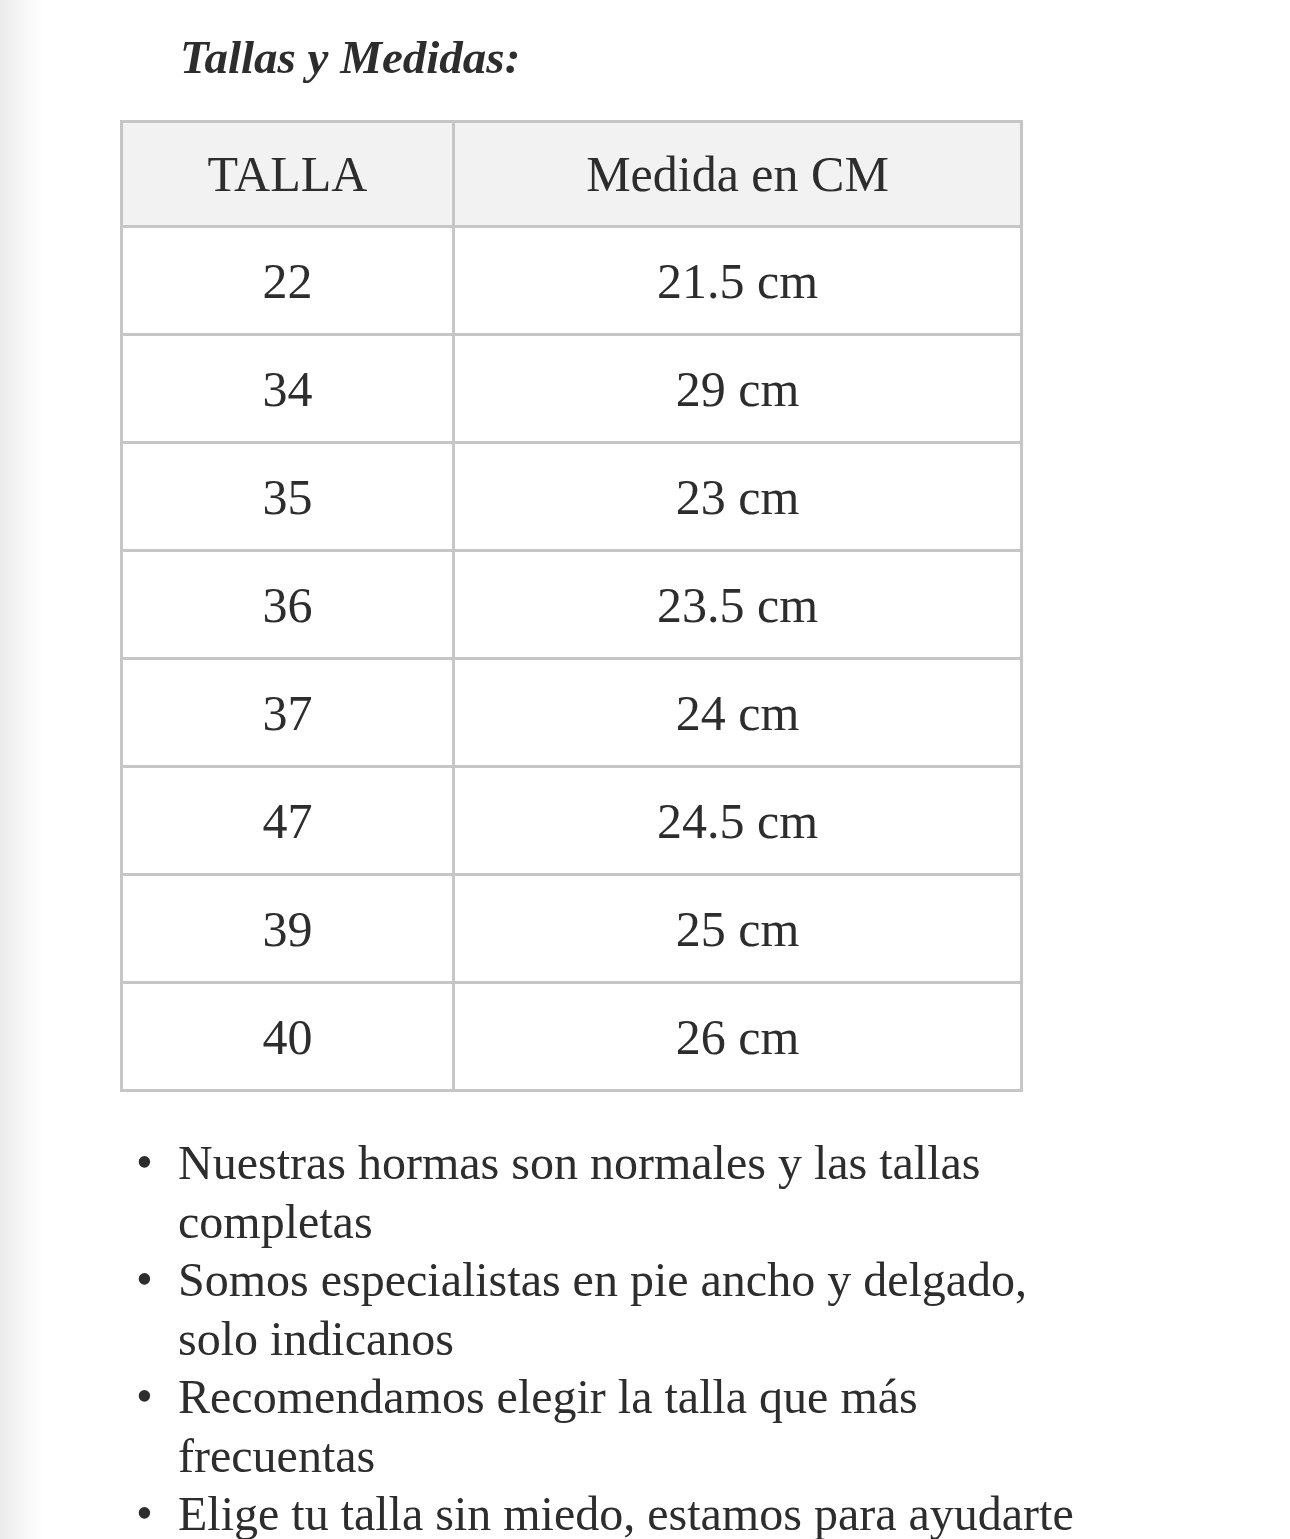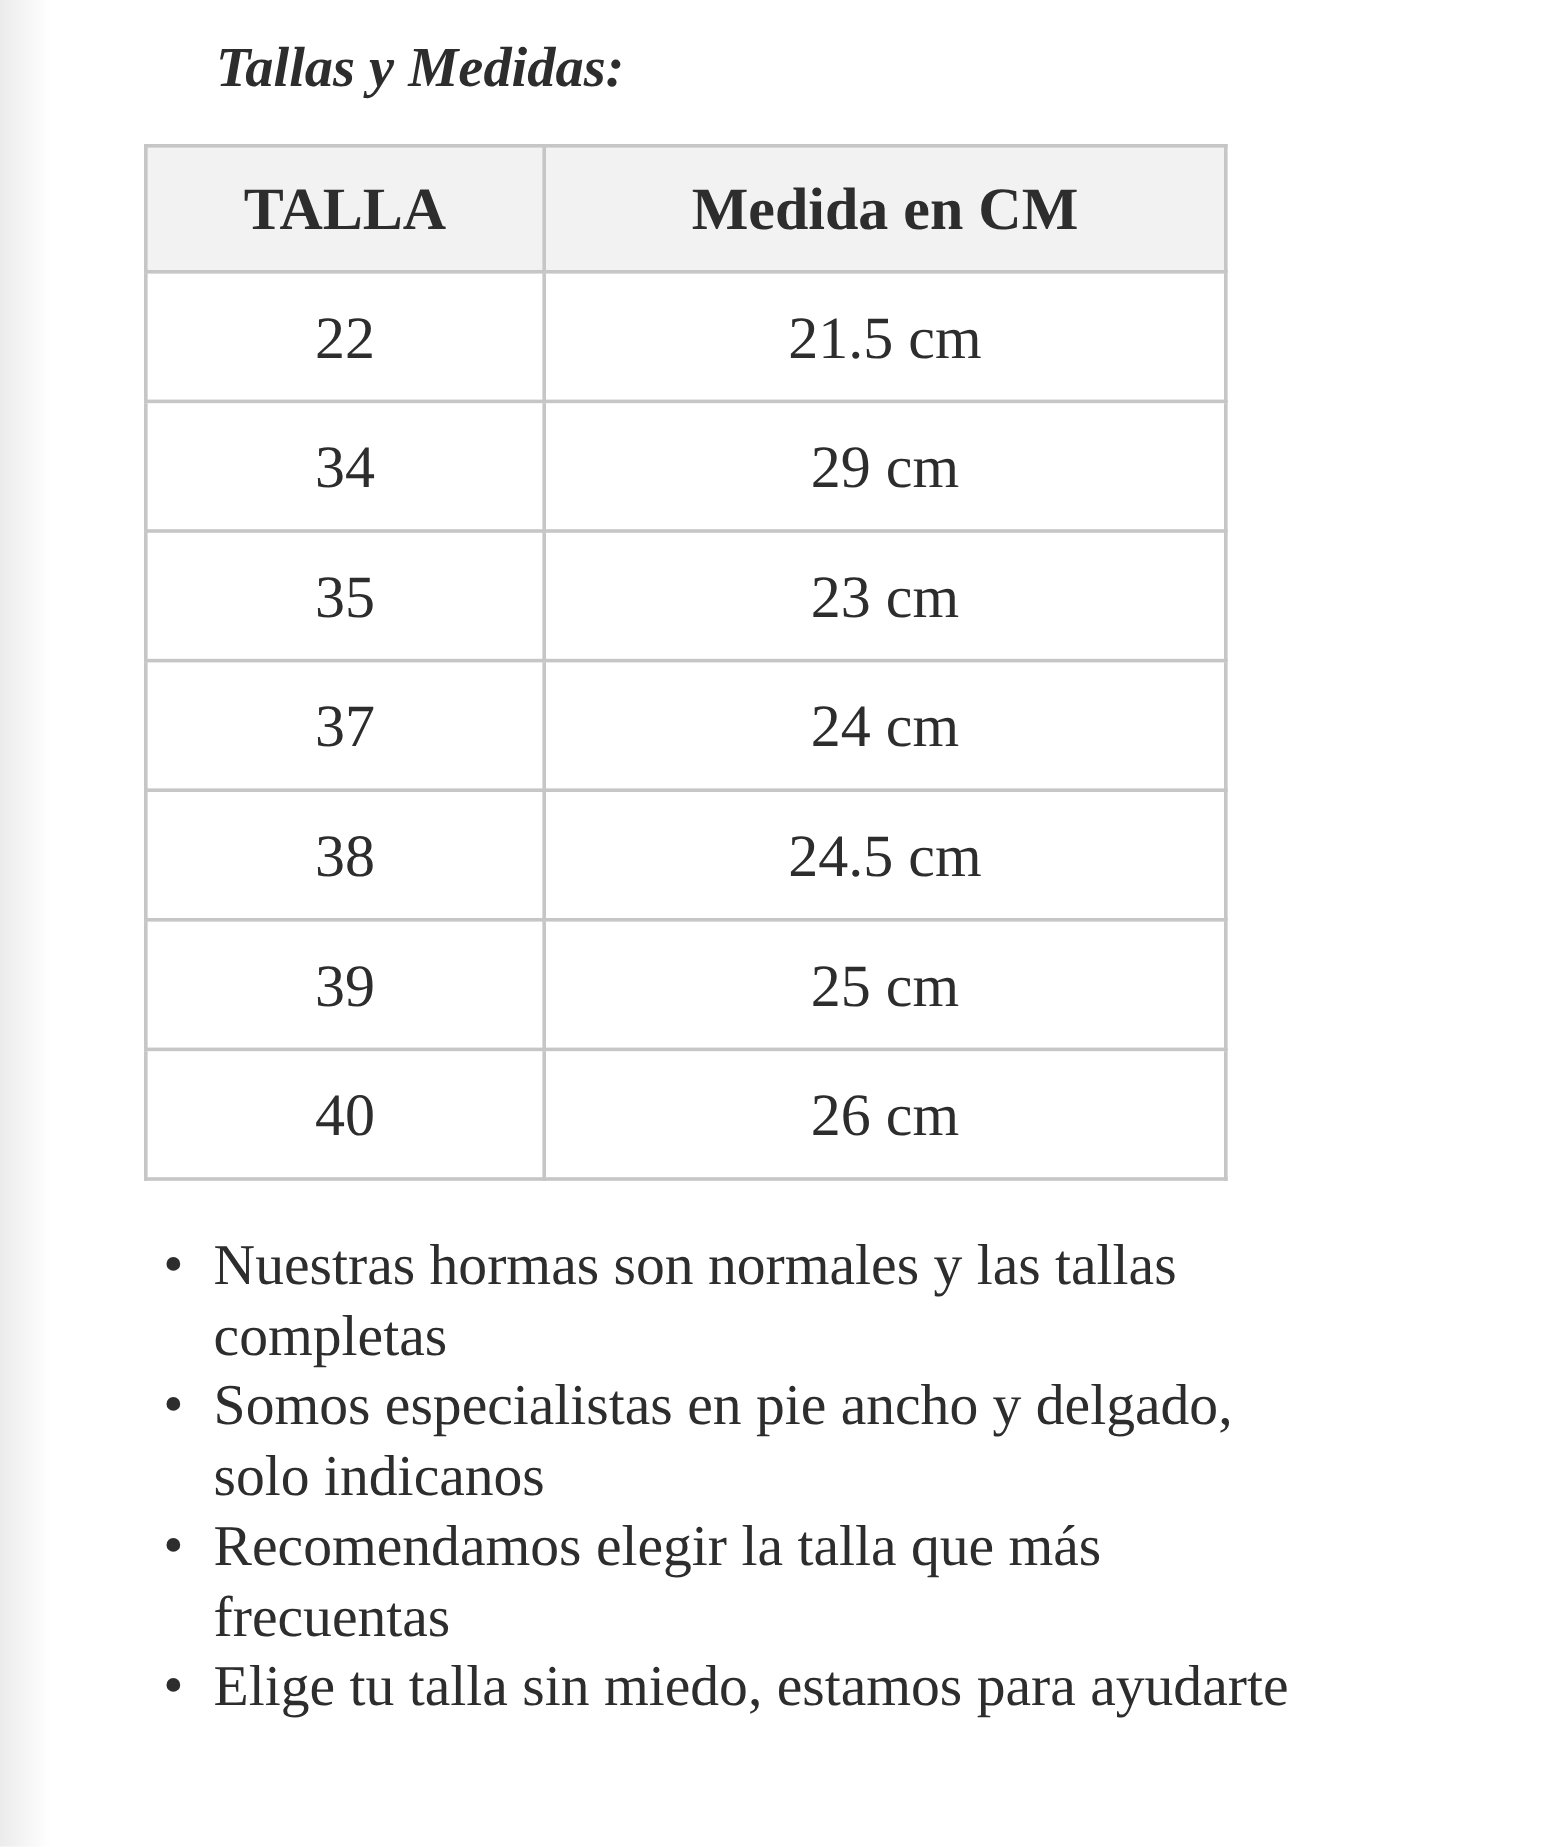--- a/index.html
+++ b/index.html
@@ -47,21 +47,21 @@
   .size-table col.col-medida { width: 568px; }
   .size-table th, .size-table td {
     border: 3px solid var(--table-border);
     text-align: center;
     vertical-align: middle;
     color: var(--text-color);
   }
   .size-table th {
     background: var(--header-bg);
     font-size: 50px;
-    font-weight: bold;
+    font-weight: normal;
     height: 105px;
   }
   .size-table td {
     font-size: 50px;
     font-weight: normal;
     height: 108px;
     background: #ffffff;
   }
   .notes {
     list-style: none;
@@ -109,25 +109,29 @@
         </tr>
         <tr>
           <td>34</td>
           <td>29 cm</td>
         </tr>
         <tr>
           <td>35</td>
           <td>23 cm</td>
         </tr>
         <tr>
+          <td>36</td>
+          <td>23.5 cm</td>
+        </tr>
+        <tr>
           <td>37</td>
           <td>24 cm</td>
         </tr>
         <tr>
-          <td>38</td>
+          <td>47</td>
           <td>24.5 cm</td>
         </tr>
         <tr>
           <td>39</td>
           <td>25 cm</td>
         </tr>
         <tr>
           <td>40</td>
           <td>26 cm</td>
         </tr>

